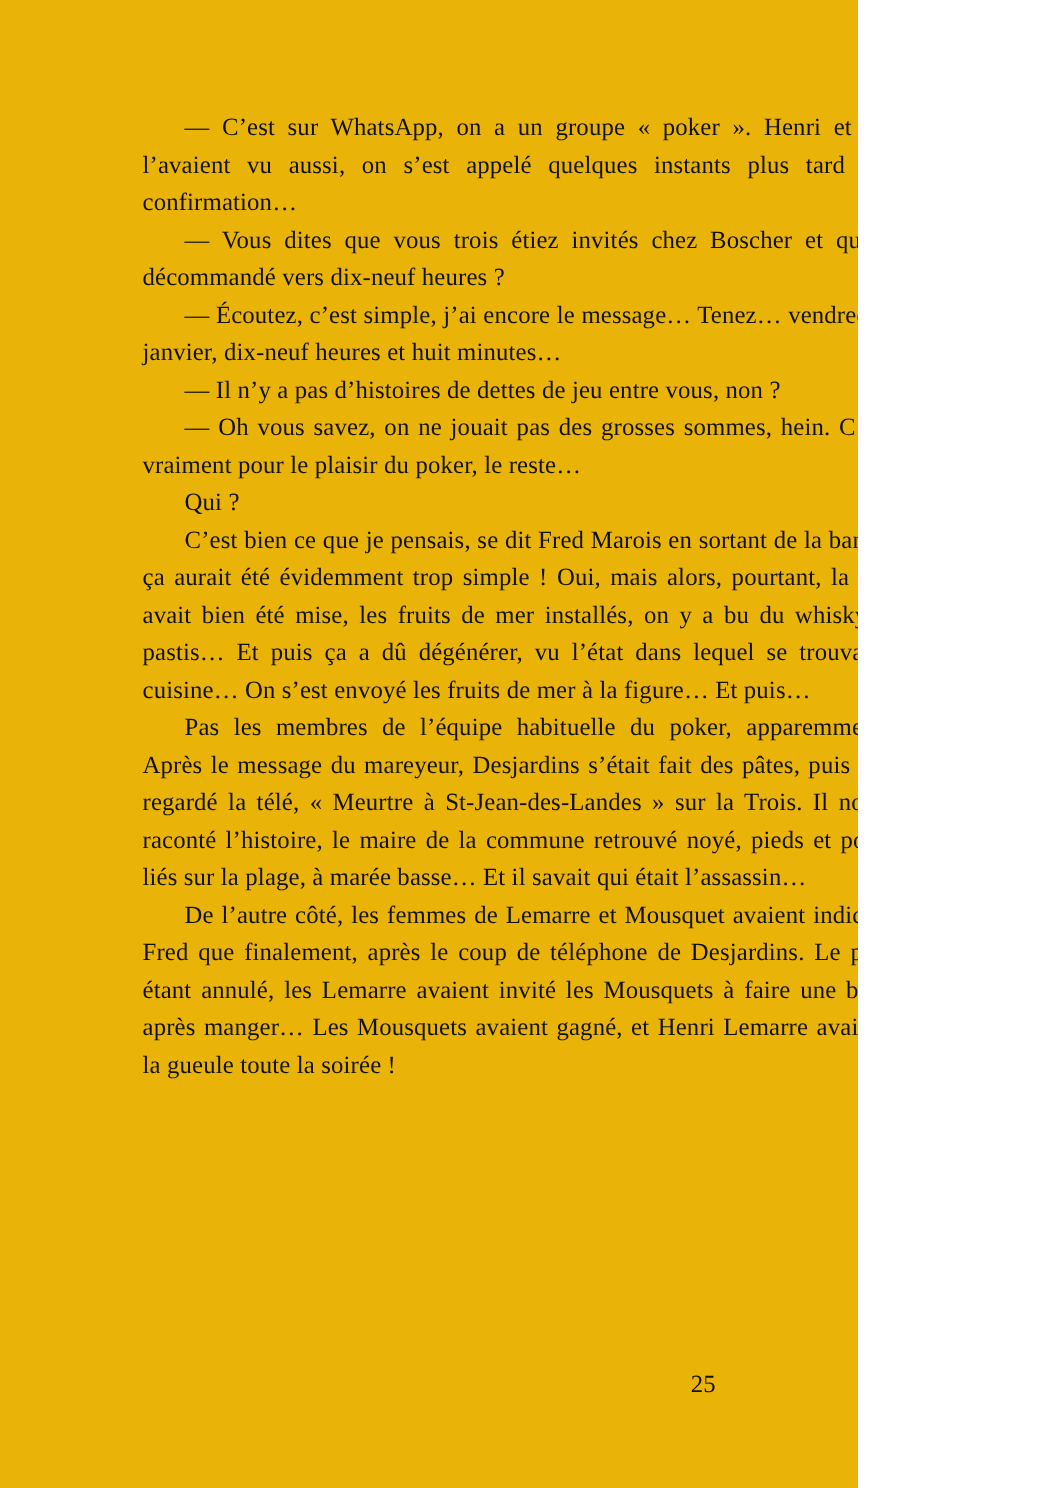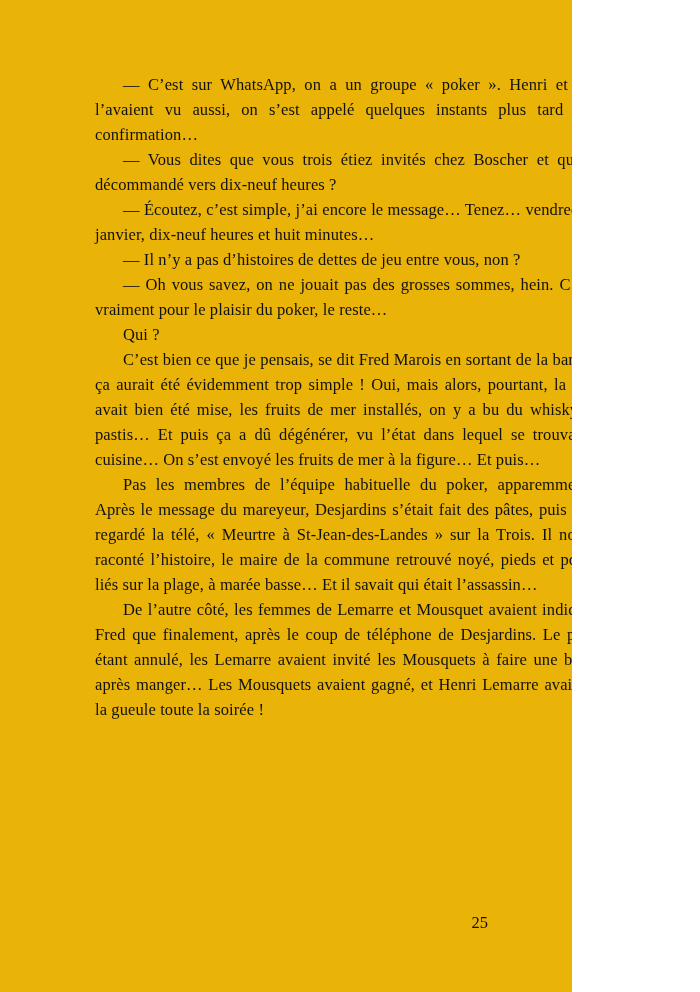--- a/index.html
+++ b/index.html
@@ -38,21 +38,21 @@
   }
   .text-block p.italic {
     font-style: italic;
   }
   .gap {
     height: 25px;
   }
   .page-number {
     position: absolute;
     top: 910px;
-    right: 84px;
+    right: 95px;
     font-size: 16.5px;
     line-height: 25px;
     font-family: "Liberation Serif", serif;
     color: #111111;
   }
 </style>
 </head>
 <body>
 
 <div class="page">

